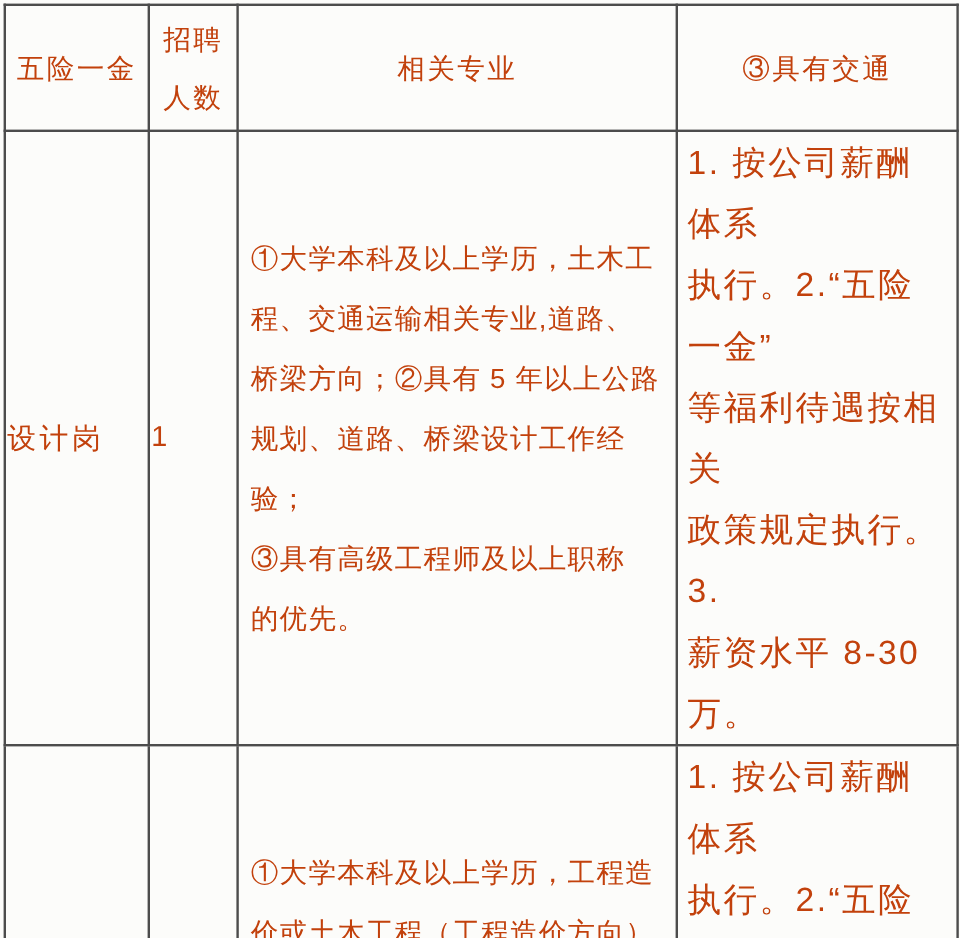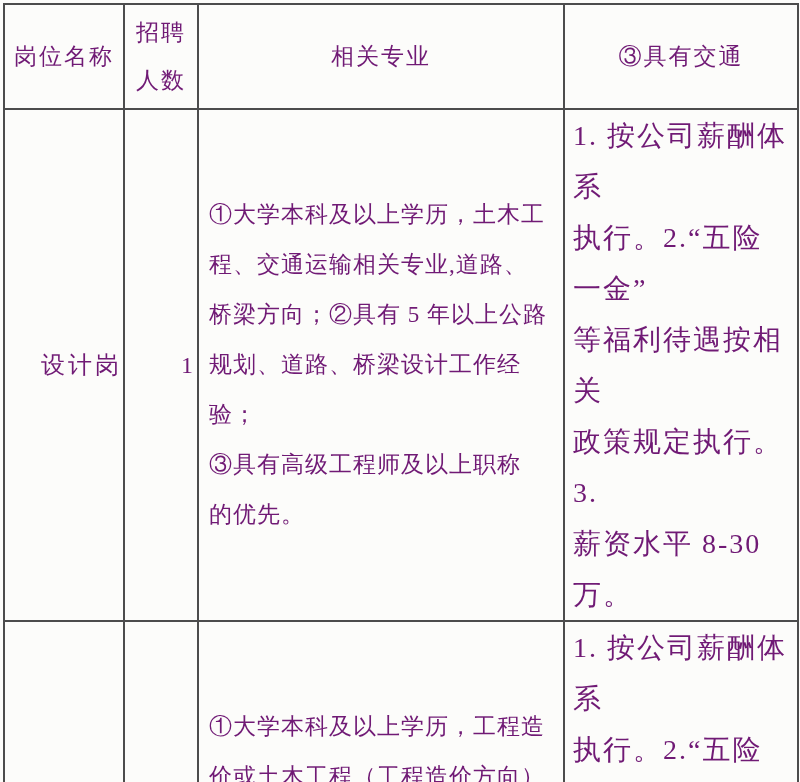--- a/index.html
+++ b/index.html
@@ -15,40 +15,40 @@
     background: #fcfcfa;
     overflow: hidden;
   }
   table.job-table {
     border-collapse: collapse;
     table-layout: fixed;
     width: 794px;
   }
   .job-table th, .job-table td {
     border: 2px solid #4c4c4c;
-    color: #701a75;
-    font-family: Liberation Serif, serif;
+    color: #c2410c;
+    font-family: Liberation Sans, sans-serif;
     box-sizing: border-box;
     overflow: hidden;
   }
   tr.header-row { height: 105px; }
   tr.row-design { height: 307px; }
   tr.row-cost   { height: 358px; }
 
   .job-table th {
     font-weight: normal;
     font-size: 23px;
     text-align: center;
     vertical-align: middle;
     white-space: pre-line;
     line-height: 48px;
     letter-spacing: 2px;
   }
   td.cell-center {
-    text-align: right;
+    text-align: left;
     vertical-align: middle;
     font-size: 24px;
     letter-spacing: 3px;
     margin-left: 36px;
   }
   td.cell-conditions {
     white-space: pre-line;
     vertical-align: middle;
     text-align: left;
     font-size: 23px;
@@ -72,21 +72,21 @@
 <div class="page">
   <table class="job-table">
     <colgroup>
       <col style="width:120px">
       <col style="width:74px">
       <col style="width:366px">
       <col style="width:234px">
     </colgroup>
     <thead>
       <tr class="header-row">
-        <th>岗位名称</th>
+        <th>五险一金</th>
         <th>招聘
 人数</th>
         <th>相关专业</th>
         <th>③具有交通</th>
       </tr>
     </thead>
     <tbody>
       <tr class="row-design">
         <td class="cell-center">设计岗</td>
         <td class="cell-center">1</td>

